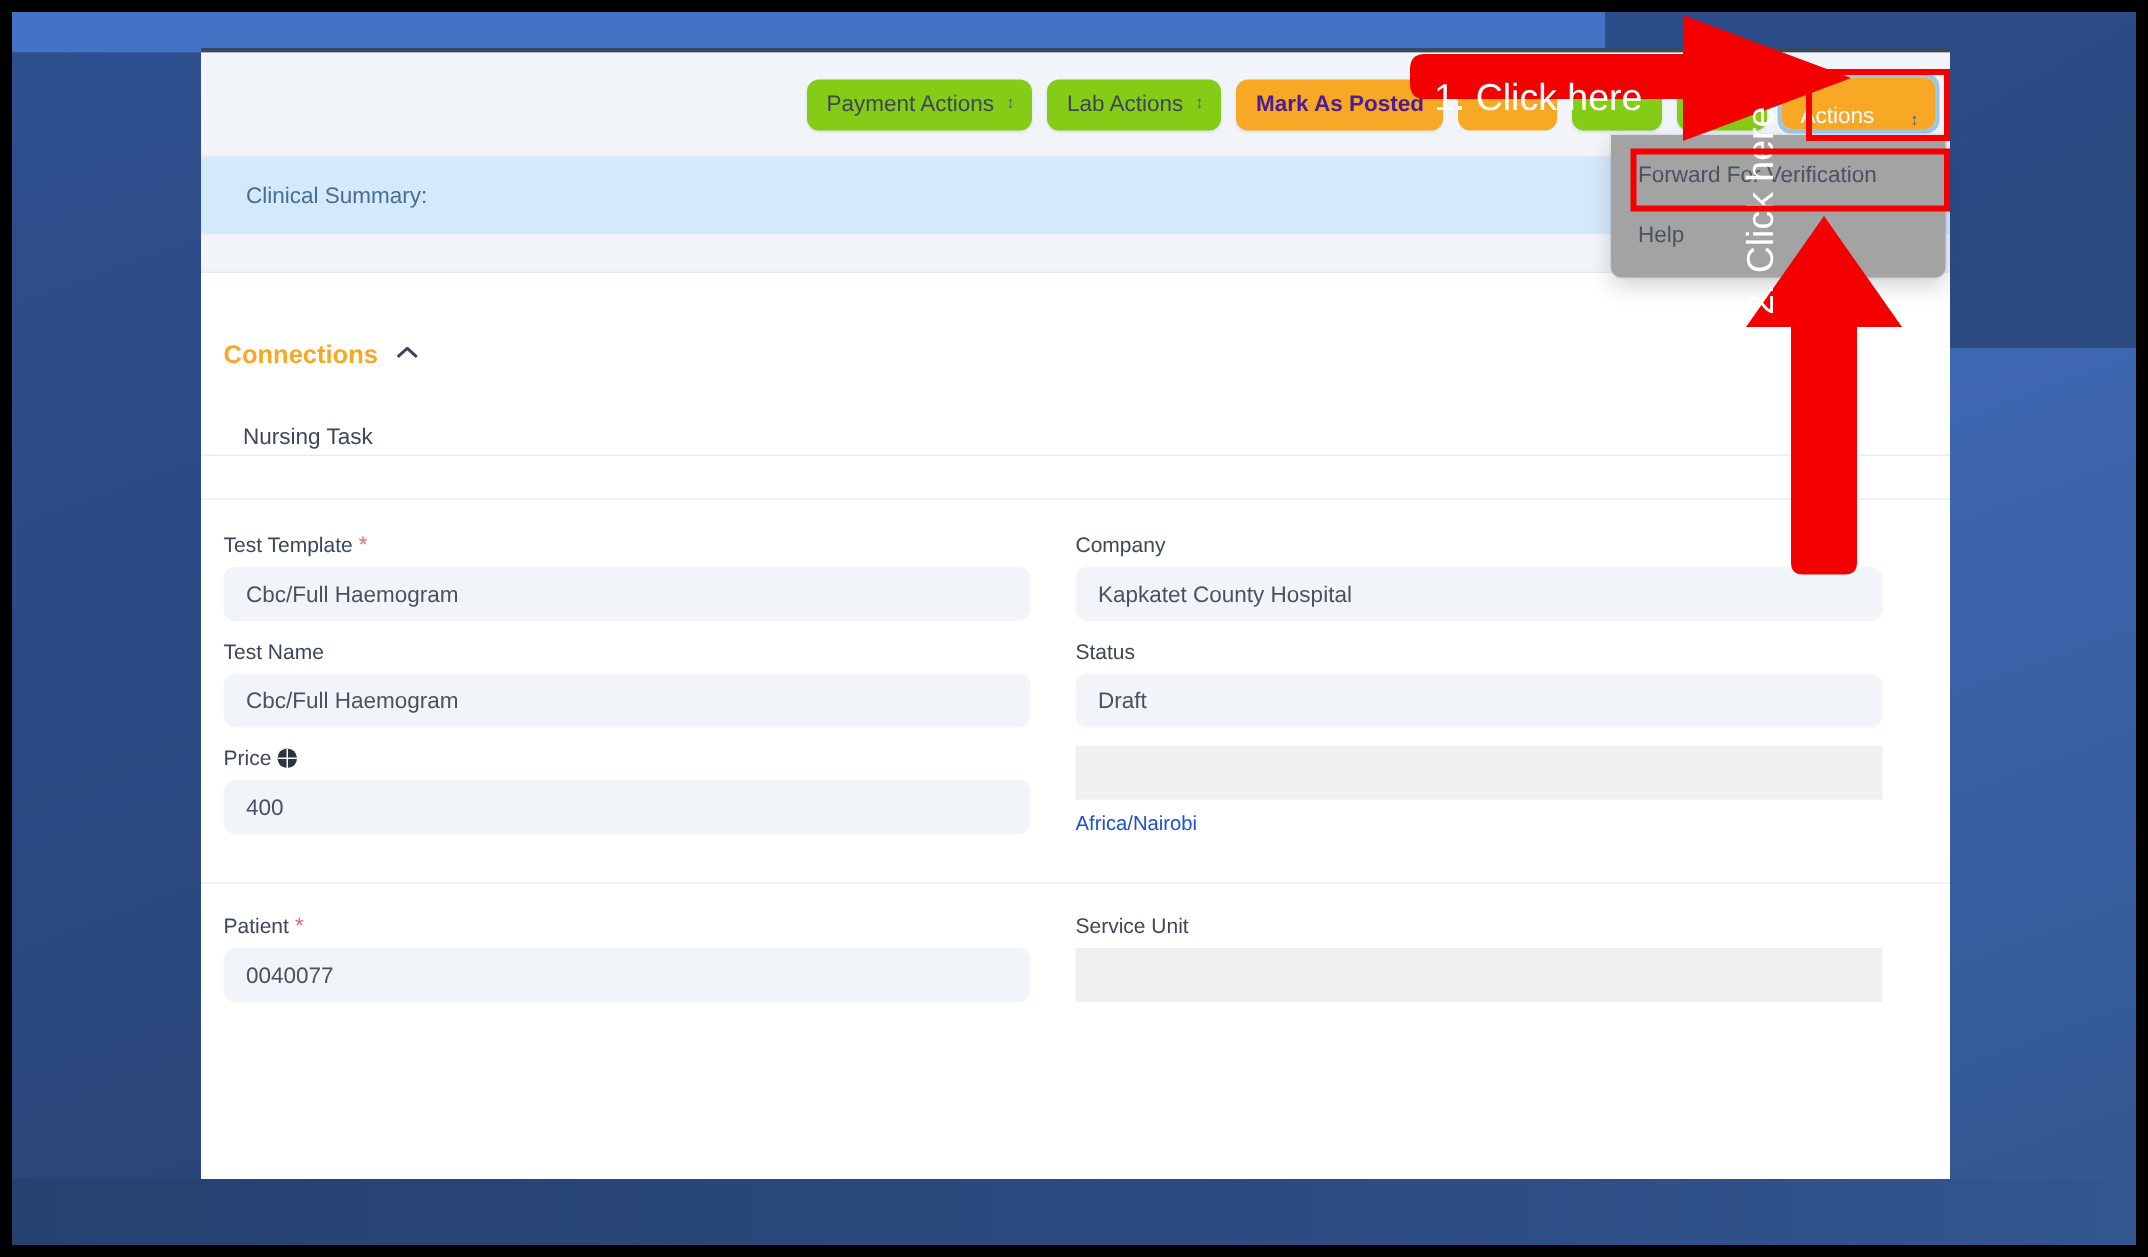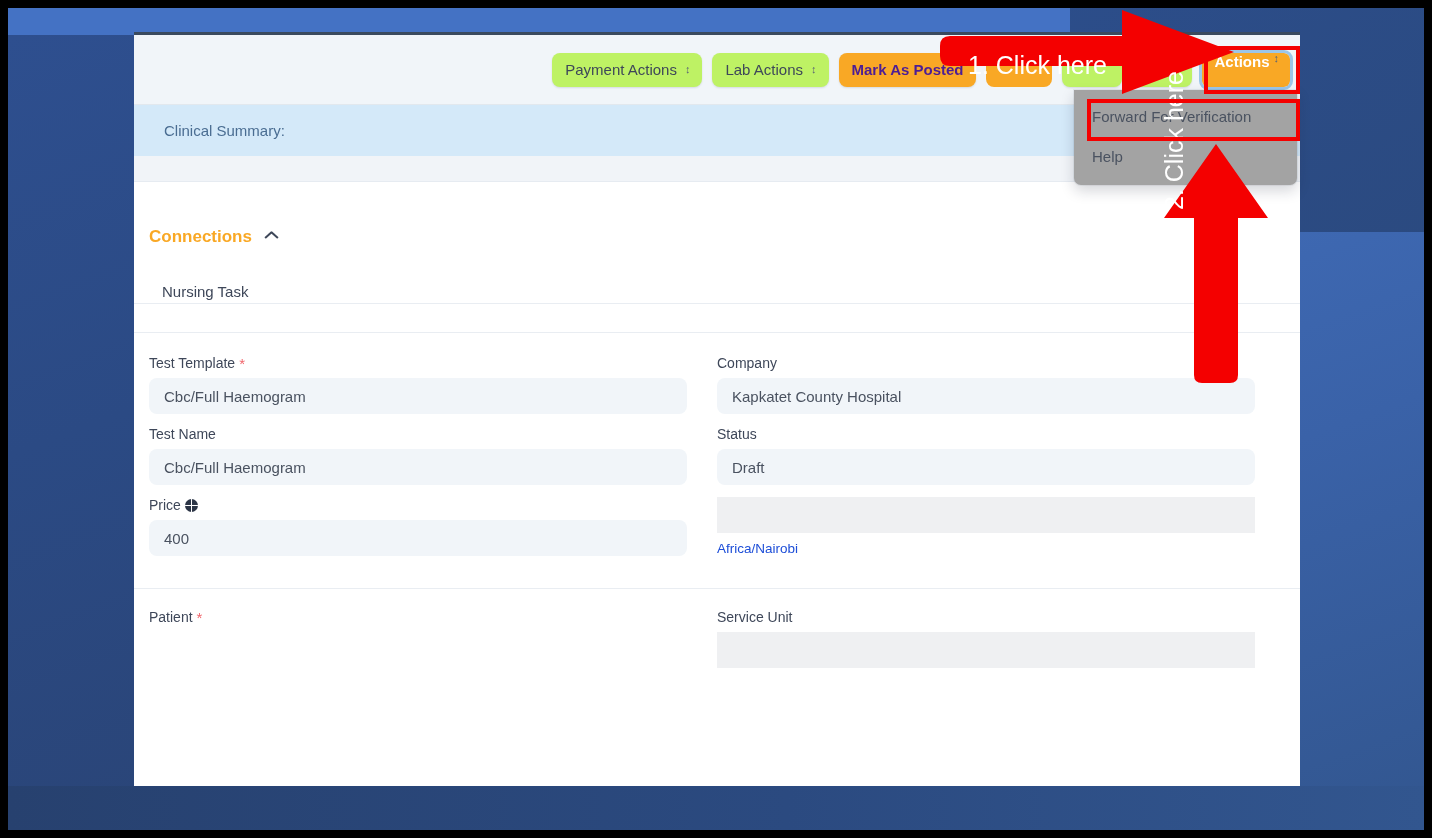--- a/index.html
+++ b/index.html
@@ -81,21 +81,21 @@
     display: inline-flex;
     align-items: center;
     gap: 8px;
     padding: 0 13px;
     cursor: pointer;
     white-space: nowrap;
     border: none;
     font-family: "Liberation Sans", sans-serif;
   }
   .btn-white {
-    background: #bef264;
+    background: #84cc16;
     color: #3e4759;
     box-shadow: 0 1px 2px rgba(20,30,50,.12);
   }
   .btn-orange {
     background: #f9a825;
     color: #4c1d95;
     font-weight: 600;
     box-shadow: 0 1px 2px rgba(20,30,50,.12);
   }
   .btn-orange-plain {
@@ -110,28 +110,28 @@
     font-size: 11px;
     line-height: 1;
     color: #5a6474;
     letter-spacing: -1px;
   }
 
   .actions-wrap { position: relative; }
   .btn-actions {
     background: #f9a825;
     color: #ffffff;
-    font-weight: 700;
+    font-weight: 400;
     height: 34px;
     border-radius: 6px;
     padding: 0 12px;
     font-size: 15px;
     display: inline-flex;
-    align-items: flex-start;
-    gap: 4px;
+    align-items: flex-end;
+    gap: 24px;
     cursor: pointer;
     outline: 3px solid #9cc6e8;
     outline-offset: 0px;
   }
 
   
   .hl-actions {
     position: absolute;
     left: 1204px; top: 46px;
     width: 96px; height: 48px;
@@ -310,21 +310,20 @@
     pointer-events: none;
   }
   .arrow1-text {
     position: absolute;
     left: 956px; top: 51px;
     font-size: 25px;
     color: #ffffff;
     font-weight: 400;
     white-space: nowrap;
     pointer-events: none;
-    margin-left: 12px;
   }
   .arrow2-text {
     position: absolute;
     left: 1160px; top: 210px;
     width: 180px;
     font-size: 25px;
     color: #ffffff;
     white-space: nowrap;
     transform: rotate(-90deg);
     transform-origin: left top;
@@ -444,20 +443,21 @@
 
       <div class="row-sep"></div>
 
       <div class="form-row" style="padding-top:20px;">
         <div class="col">
           <div class="field">
             <div class="field-label">
               <span>Patient</span>
               <span class="req">*</span>
             </div>
+            <div class="field-input">0040077</div>
           </div>
         </div>
         <div class="col">
           <div class="field">
             <div class="field-label">
               <span>Service Unit</span>
             </div>
             <div class="field-input square"></div>
           </div>
         </div>

